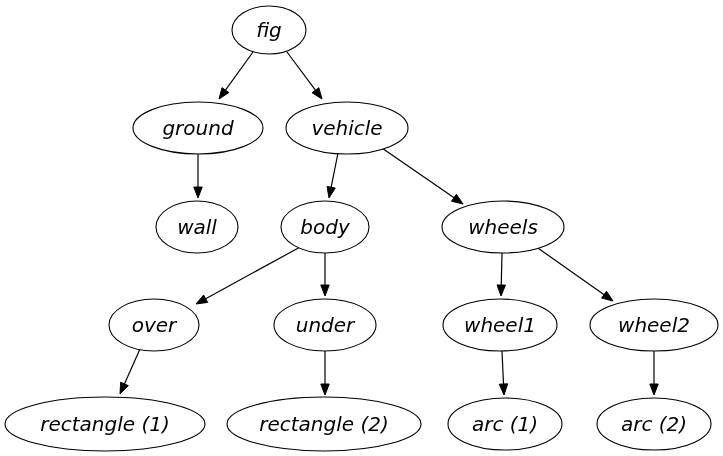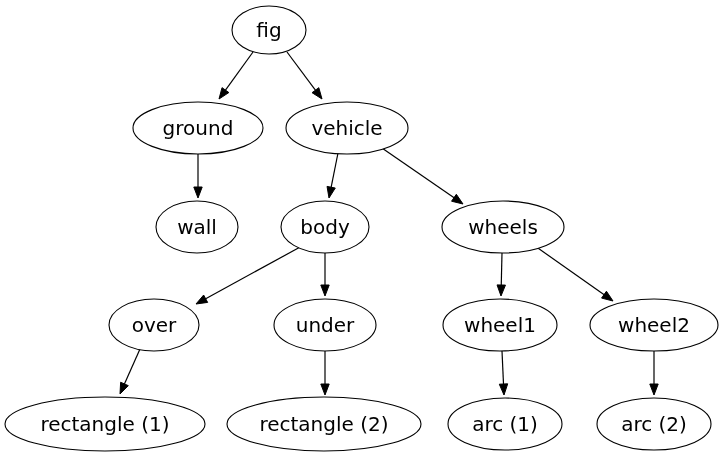--- a/index.html
+++ b/index.html
@@ -11,20 +11,21 @@
     width: 723px;
     height: 456px;
     font-family: "DejaVu Sans", sans-serif;
     overflow: hidden;
   }
   #graph-canvas {
     position: relative;
     width: 723px;
     height: 394px;
     background: #ffffff;
+    font-style: italic;
   }
   #graph-svg {
     display: block;
     width: 723px;
     height: 456px;
   }
   .node-ellipse {
     fill: #ffffff;
     stroke: #000000;
     stroke-width: 1.1;

